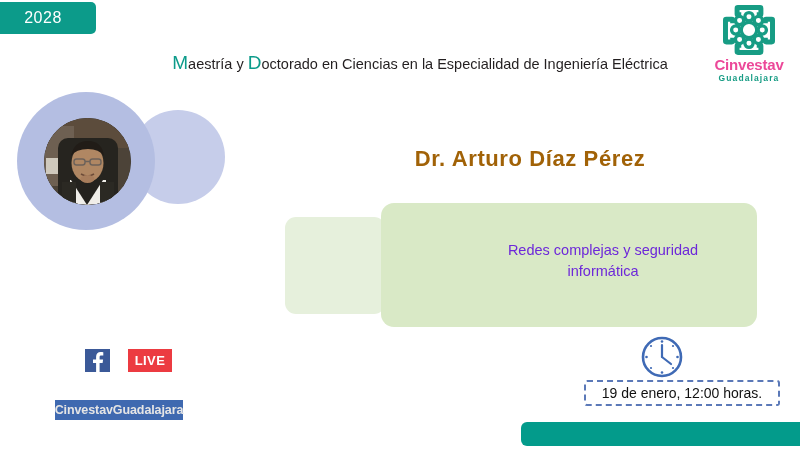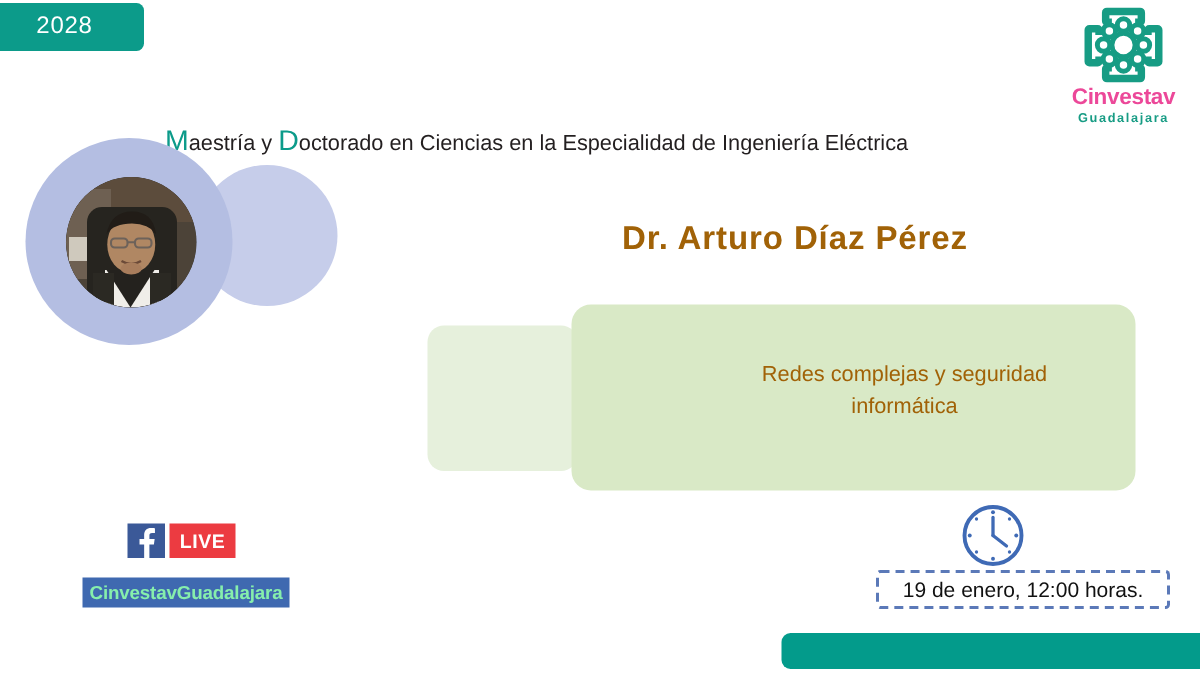--- a/index.html
+++ b/index.html
@@ -32,24 +32,23 @@
   #header-title {
     position:absolute; left:240px; top:16px;
     width:380px; text-align:center;
     font-size:29px; color:#231f20;
     letter-spacing:3px;
     white-space:nowrap;
   }
   #header-title .cap { color:#0c9b8a; font-size:33px; }
   #header-sub {
     position:absolute; left:110px; top:52px;
-    width:620px; 
+    width:620px; text-align:center;
     font-size:14.5px; color:#231f20;
     white-space:nowrap;
-    margin-top:32px;
   }
   #header-sub .cap { color:#0c9b8a; font-size:19px; }
 
   
   #cinvestav-logo {
     position:absolute; right:8px; top:4px;
     width:86px; height:78px;
     display:flex; flex-direction:column; align-items:center;
   }
   #cinvestav-logo svg { display:block; }
@@ -99,49 +98,49 @@
   }
   #topic-block-right {
     position:absolute; left:381px; top:203px;
     width:376px; height:124px;
     background:#d9e9c6;
     border-radius:13px;
   }
   #topic-text {
     position:absolute; left:468px; top:240px;
     width:270px; text-align:center;
-    font-size:14.5px; color:#a16207;
+    font-size:14.5px; color:#6d28d9;
     line-height:1.45;
   }
 
   
   #fb-live-row {
     position:absolute; left:85px; top:349px;
     display:flex; align-items:stretch; height:23px;
   }
   #fb-icon-box {
     width:25px; height:23px;
     background:#3b5998;
     display:flex; align-items:flex-end; justify-content:center;
   }
   #fb-icon-box svg { display:block; }
   #fb-live-box {
-    margin-left:3px;
+    margin-left:18px;
     width:44px; height:23px;
     background:#ec3b41;
     color:#ffffff;
     font-size:13px; font-weight:bold;
     display:flex; align-items:center; justify-content:center;
     letter-spacing:.4px;
   }
   #fb-page-button {
-    position:absolute; left:55px; top:385px;
-    width:138px; height:20px;
+    position:absolute; left:55px; top:400px;
+    width:128px; height:20px;
     background:#3f69b0;
-    color:#86efac;
+    color:#e5e5e5;
     font-size:12.5px; font-weight:bold;
     display:flex; align-items:center; justify-content:center;
     letter-spacing:-.1px;
   }
   #site-url {
     position:absolute; left:8px; top:429px;
     font-size:11.5px; color:#6d88bb;
     letter-spacing:0;
   }
 

